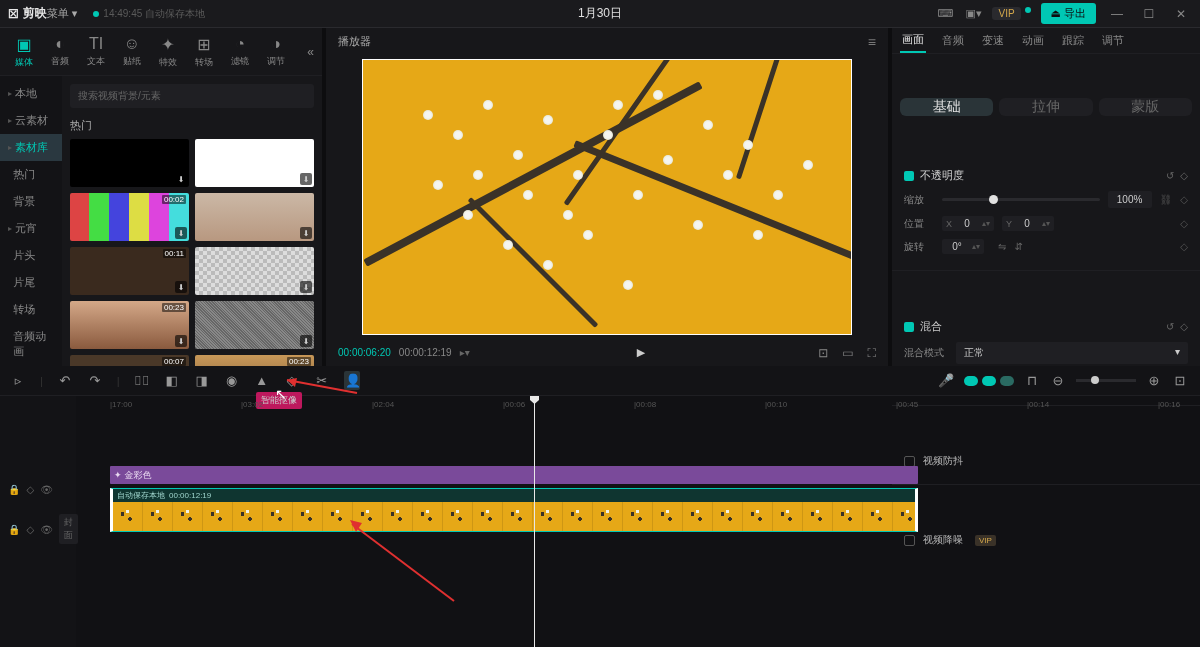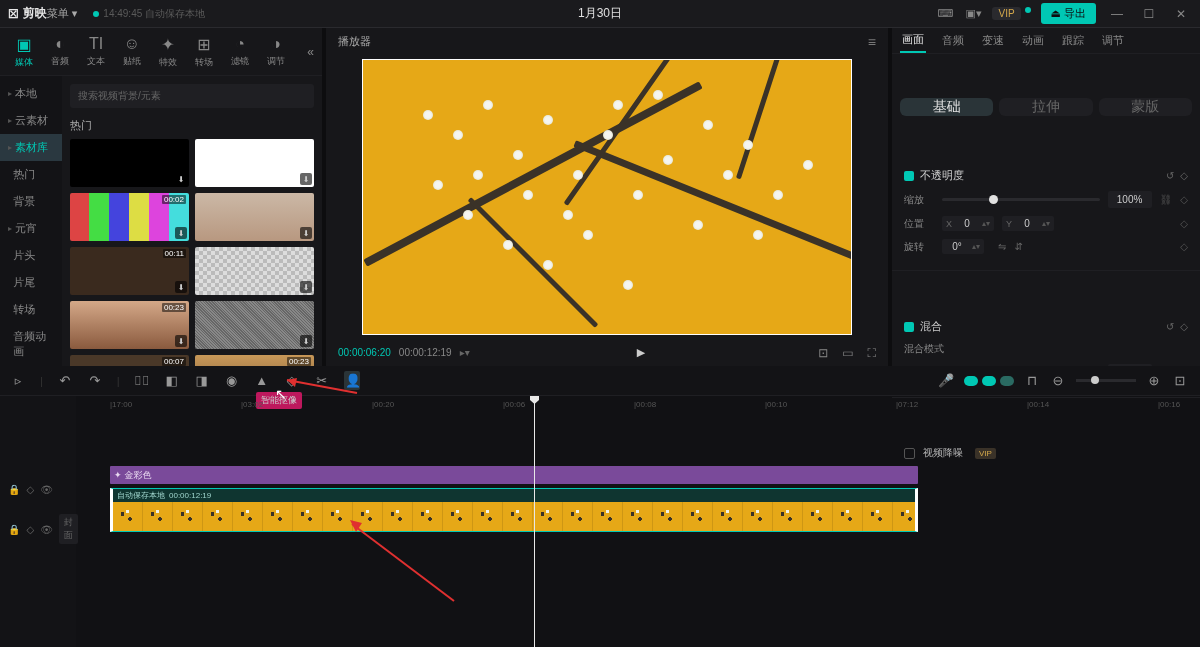--- a/index.html
+++ b/index.html
@@ -384,30 +384,40 @@
       <div class="sechead">
           <span class="sq"></span>
           <span>混合</span>
           <span class="rst">
             <span>↺</span>
             <span>◇</span>
           </span>
         </div>
       <div class="row">
         <span class="lbl" style="width:44px">混合模式</span>
+        <div class="select">
+            <span>正常</span>
+            <span>▾</span>
+          </div>
       </div>
       <div class="row">
         <span class="lbl" style="width:44px">不透明度</span>
         <div class="slider">
             <div class="knob" style="left:96%"></div>
           </div>
         <div class="numbox">100%</div>
         <span style="color:#555">⛓</span>
         <span style="color:#555">◇</span>
       </div>
+    </div>
+    <div class="section">
+      <div class="row">
+          <span class="chk"></span>
+          <span>视频防抖</span>
+        </div>
     </div>
     <div class="section" style="border:none">
       <div class="row">
           <span class="chk"></span>
           <span>视频降噪</span>
           <span class="vipbadge">VIP</span>
         </div>
     </div>
   </div>
 </div>
@@ -455,25 +465,25 @@
         <span>🔒</span>
         <span>◇</span>
         <span>👁</span>
         <span class="cover">封面</span>
       </div>
     </div>
     <div class="tl-tracks">
       <div class="ruler" id="ruler">
           <span class="tick" style="left: 34px;">|17:00</span>
           <span class="tick" style="left: 165px;">|03:02</span>
-          <span class="tick" style="left: 296px;">|00:20</span>
+          <span class="tick" style="left: 296px;">|02:04</span>
           <span class="tick" style="left: 427px;">|00:06</span>
           <span class="tick" style="left: 558px;">|00:08</span>
           <span class="tick" style="left: 689px;">|00:10</span>
-          <span class="tick" style="left: 820px;">|07:12</span>
+          <span class="tick" style="left: 820px;">|00:45</span>
           <span class="tick" style="left: 951px;">|00:14</span>
           <span class="tick" style="left: 1082px;">|00:16</span>
         </div>
       <div class="playhead" style="left:458px"></div>
       <div class="fxtrack">
           <span>✦</span>
           <span>金彩色</span>
         </div>
       <div class="clip">
         <div class="chead">

